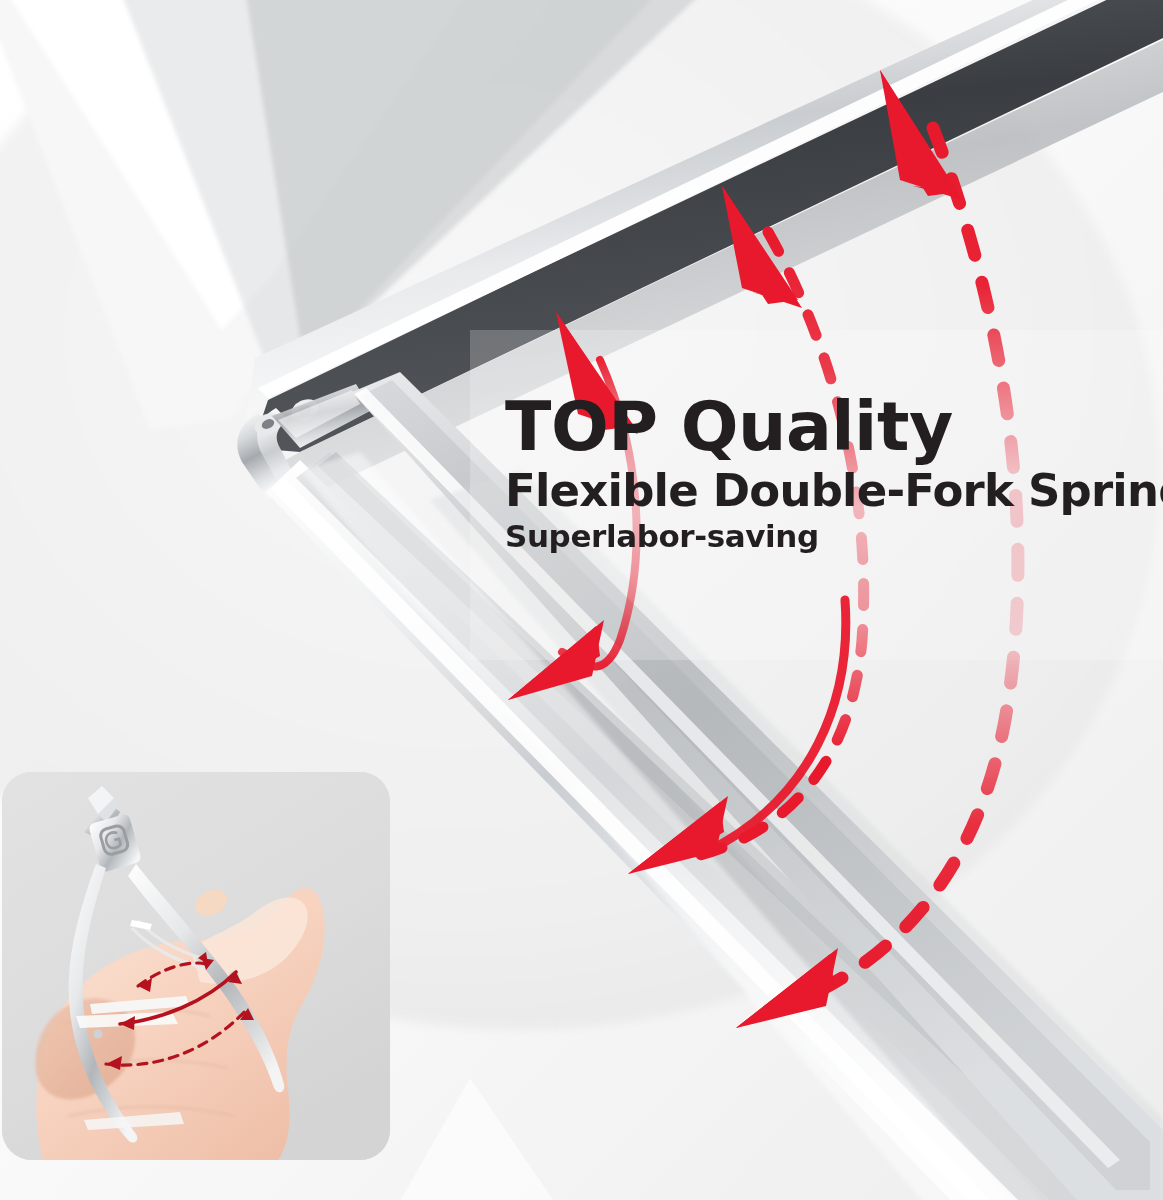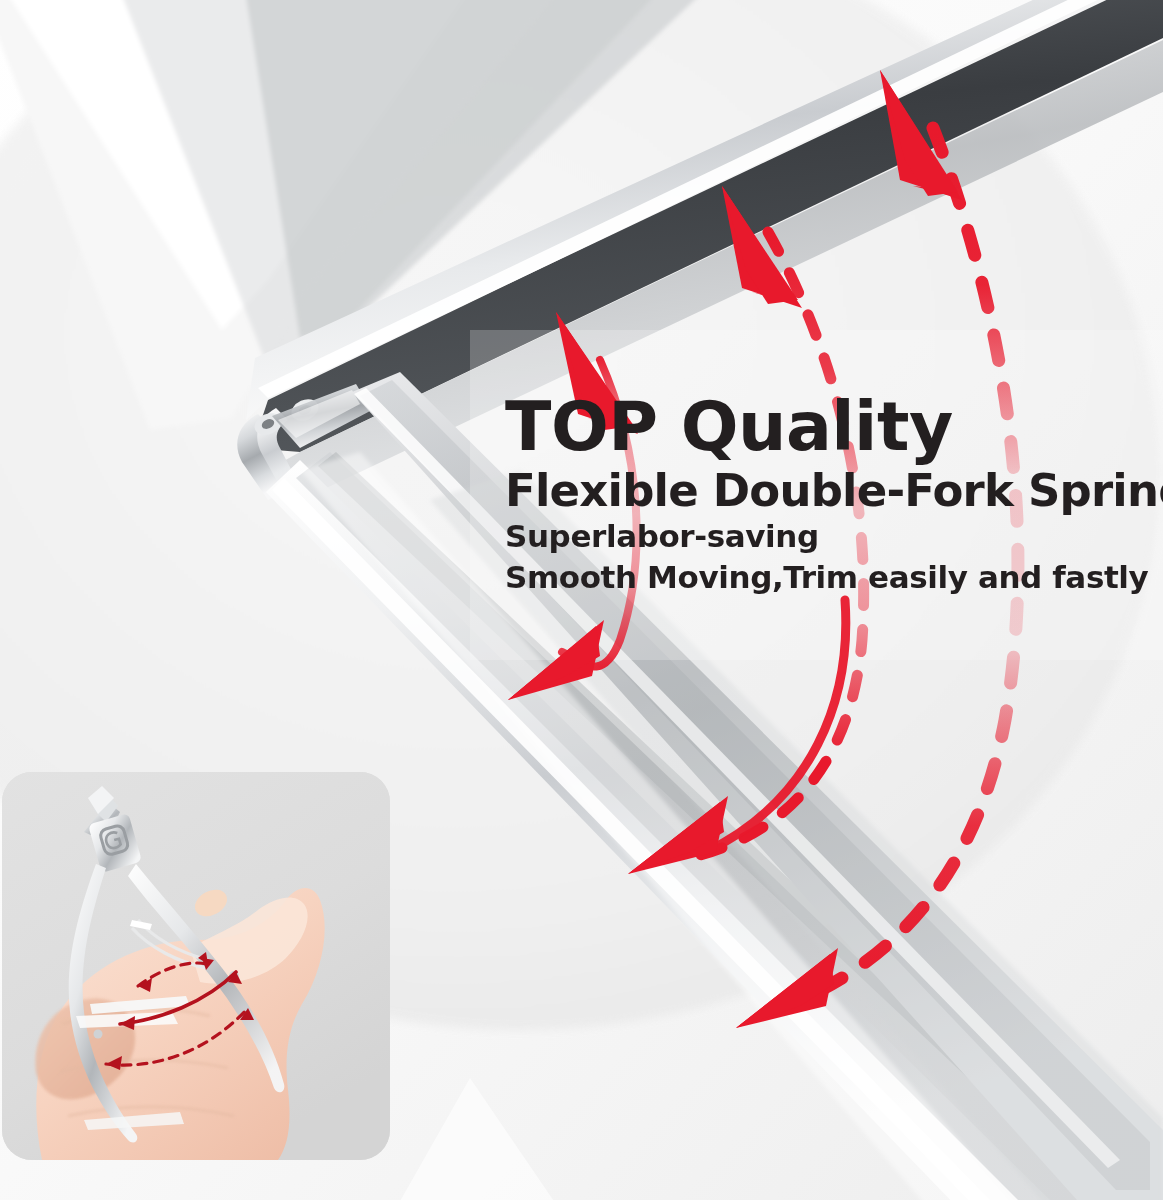--- a/index.html
+++ b/index.html
@@ -241,21 +241,20 @@
       <path d="M 736,1028 L 836,950 L 810,994 L 832,968 Z" fill="#e8192c"></path>
       <path d="M 736,1028 L 838,948 L 826,1006 Z" fill="#e8192c"></path>
       <path d="M 736,1028 L 830,954 L 834,984 L 800,1006 Z" fill="#e8192c"></path>
     </g>
   </svg>
 
   <div class="textblock">
     <div class="t-title">TOP Quality</div>
     <div class="t-sub">Flexible Double-Fork Spring</div>
     <div class="t-line t-l1">Superlabor-saving</div>
-    <div class="t-line">Smooth Moving,Trim easily and fastly</div>
   </div>
 
   <div class="inset">
     <svg viewBox="0 0 388 388" preserveAspectRatio="none">
       <defs>
         <linearGradient id="insetBg" x1="0" y1="0" x2="0.6" y2="1">
           <stop offset="0%" stop-color="#e2e2e2"></stop>
           <stop offset="60%" stop-color="#dcdcdc"></stop>
           <stop offset="100%" stop-color="#d4d4d4"></stop>
         </linearGradient>

